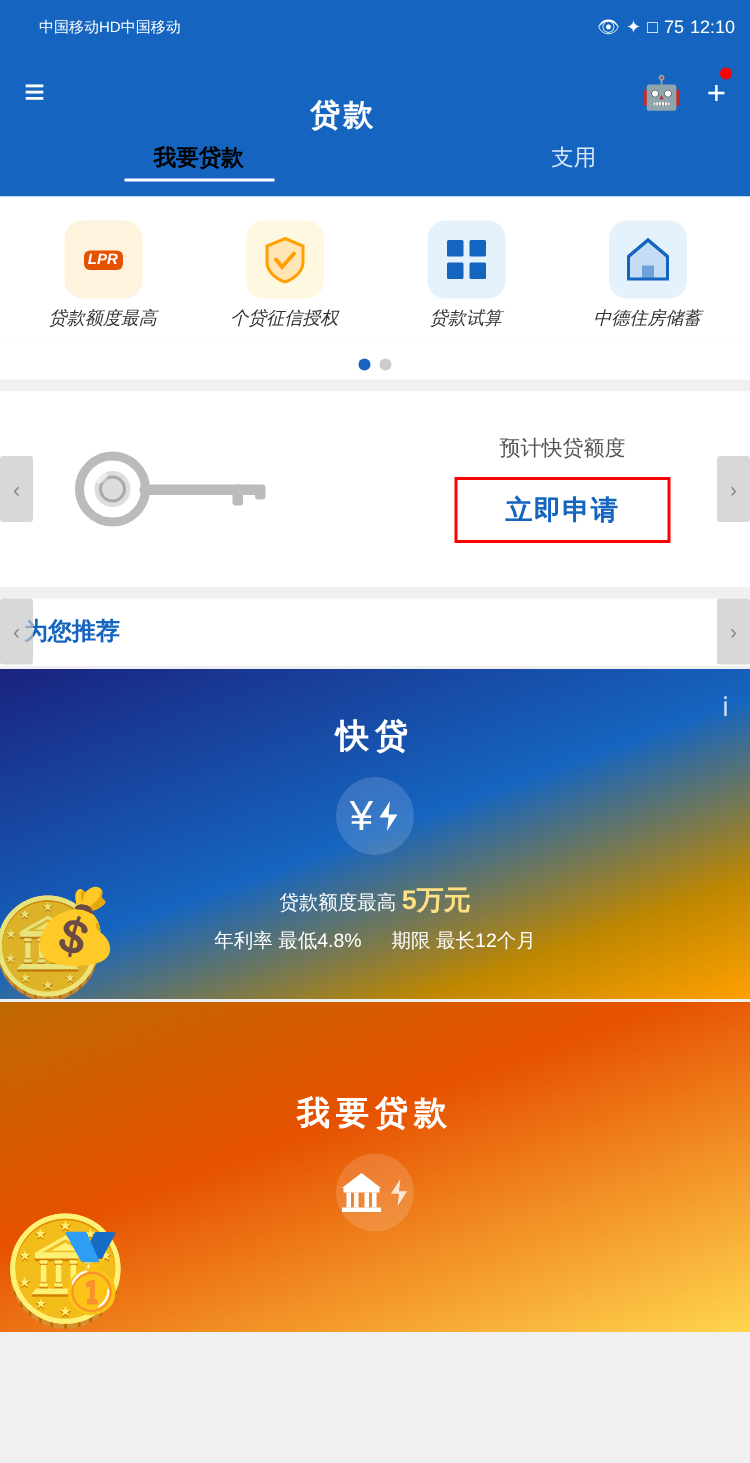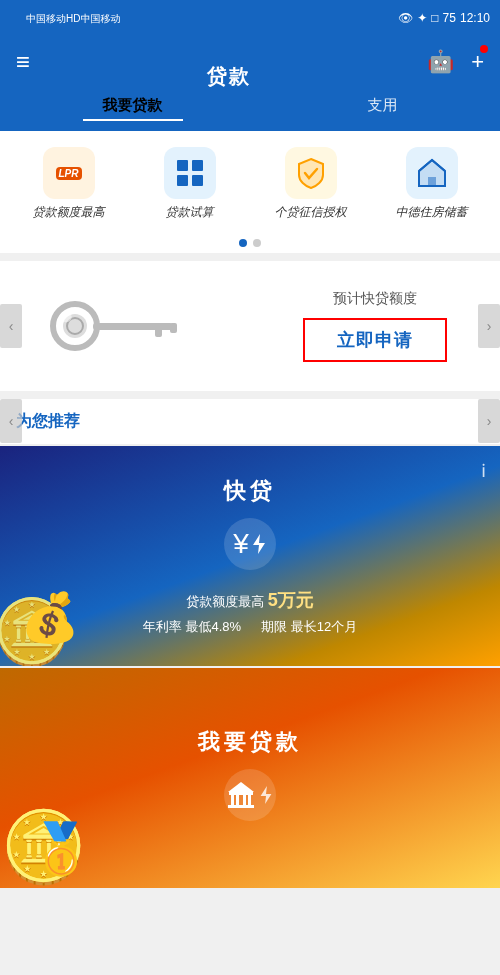--- a/index.html
+++ b/index.html
@@ -347,40 +347,40 @@
   <div class="services-grid">
 
     <div class="service-item">
       <div class="service-icon-wrap" style="background:#fff3e0;">
         <span class="lpr-badge">LPR</span>
       </div>
       <span class="service-label">贷款额度最高</span>
     </div>
 
     <div class="service-item">
+      <div class="service-icon-wrap" style="background:#fff8e1; color:#ffa000;">
+        <svg width="32" height="32" viewBox="0 0 32 32">
+          <path d="M16 2 L28 7 L28 18 C28 24 22 29 16 31 C10 29 4 24 4 18 L4 7 Z" fill="#ffa000" opacity="0.2"></path>
+          <path d="M16 2 L28 7 L28 18 C28 24 22 29 16 31 C10 29 4 24 4 18 L4 7 Z" fill="none" stroke="#ffa000" stroke-width="2"></path>
+          <polyline points="10,16 14,21 22,12" fill="none" stroke="#ffa000" stroke-width="2.5" stroke-linecap="round"></polyline>
+        </svg>
+      </div>
+      <span class="service-label">个贷征信授权</span>
+    </div>
+
+    <div class="service-item">
       <div class="service-icon-wrap" style="background:#e3f2fd; color:#1565c0;">
         <svg width="30" height="30" viewBox="0 0 30 30">
           <rect x="2" y="2" width="11" height="11" fill="#1565c0" rx="1"></rect>
           <rect x="17" y="2" width="11" height="11" fill="#1565c0" rx="1"></rect>
           <rect x="2" y="17" width="11" height="11" fill="#1565c0" rx="1"></rect>
           <rect x="17" y="17" width="11" height="11" fill="#1565c0" rx="1"></rect>
         </svg>
       </div>
       <span class="service-label">贷款试算</span>
-    </div>
-
-    <div class="service-item">
-      <div class="service-icon-wrap" style="background:#fff8e1; color:#ffa000;">
-        <svg width="32" height="32" viewBox="0 0 32 32">
-          <path d="M16 2 L28 7 L28 18 C28 24 22 29 16 31 C10 29 4 24 4 18 L4 7 Z" fill="#ffa000" opacity="0.2"></path>
-          <path d="M16 2 L28 7 L28 18 C28 24 22 29 16 31 C10 29 4 24 4 18 L4 7 Z" fill="none" stroke="#ffa000" stroke-width="2"></path>
-          <polyline points="10,16 14,21 22,12" fill="none" stroke="#ffa000" stroke-width="2.5" stroke-linecap="round"></polyline>
-        </svg>
-      </div>
-      <span class="service-label">个贷征信授权</span>
     </div>
 
     <div class="service-item">
       <div class="service-icon-wrap" style="background:#e3f2fd; color:#1565c0;">
         <svg width="32" height="32" viewBox="0 0 32 32">
           <polygon points="16,3 29,14 29,29 3,29 3,14" fill="#1565c0" opacity="0.15"></polygon>
           <polygon points="16,3 29,14 29,29 3,29 3,14" fill="none" stroke="#1565c0" stroke-width="2"></polygon>
           <polyline points="3,14 16,3 29,14" fill="none" stroke="#1565c0" stroke-width="2"></polyline>
           <rect x="12" y="20" width="8" height="9" fill="#1565c0" opacity="0.5"></rect>
         </svg>

